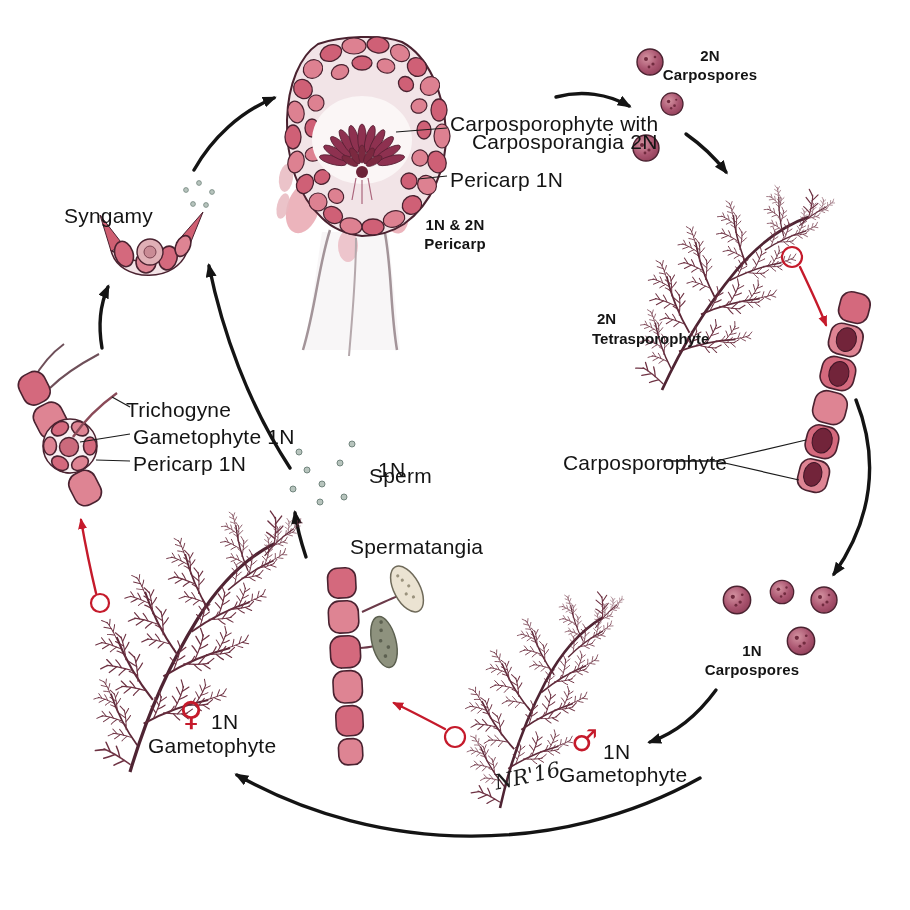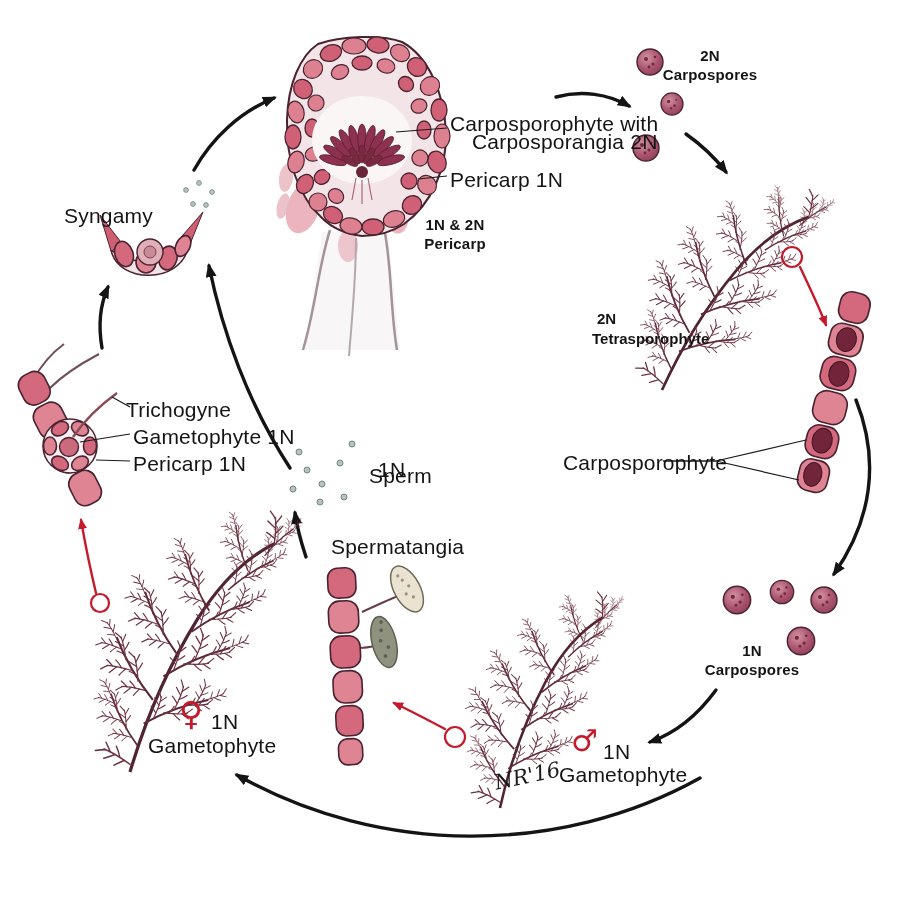--- a/index.html
+++ b/index.html
@@ -341,21 +341,21 @@
 
 <div class="blk" style="left:704px; top:642px; width:96px;">
   <div>1N</div>
   <div>Carpospores</div>
 </div>
 
 <div class="sym" style="left:571px; top:726px; font-size:30px;">♂</div>
 <div class="lbl" style="left:603px; top:740px;">1N</div>
 <div class="lbl" style="left:559px; top:763px;">Gametophyte</div>
 
-<div class="lbl" style="left:331px; top:535px;">Spermatangia</div>
+<div class="lbl" style="left:350px; top:535px;">Spermatangia</div>
 
 <div class="lbl" style="left:378px; top:458px;">1N</div>
 <div class="lbl" style="left:369px; top:464px;">Sperm</div>
 
 <div class="sym" style="left:179px; top:697px; font-size:33px;">♀</div>
 <div class="lbl" style="left:211px; top:710px;">1N</div>
 <div class="lbl" style="left:148px; top:734px;">Gametophyte</div>
 
 <div class="lbl" style="left:126px; top:398px;">Trichogyne</div>
 <div class="lbl" style="left:133px; top:425px;">Gametophyte 1N</div>

